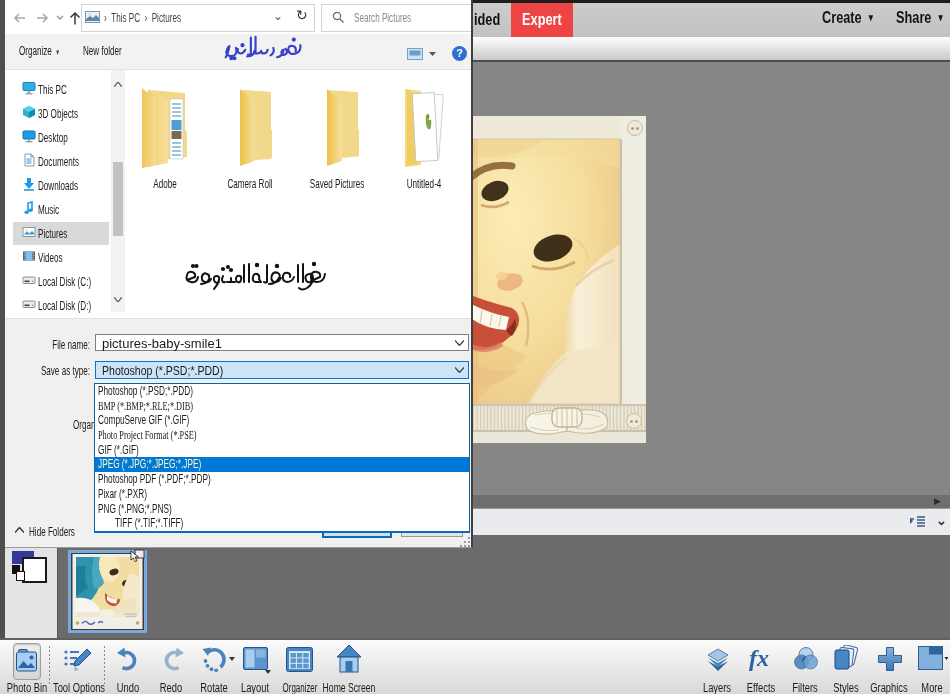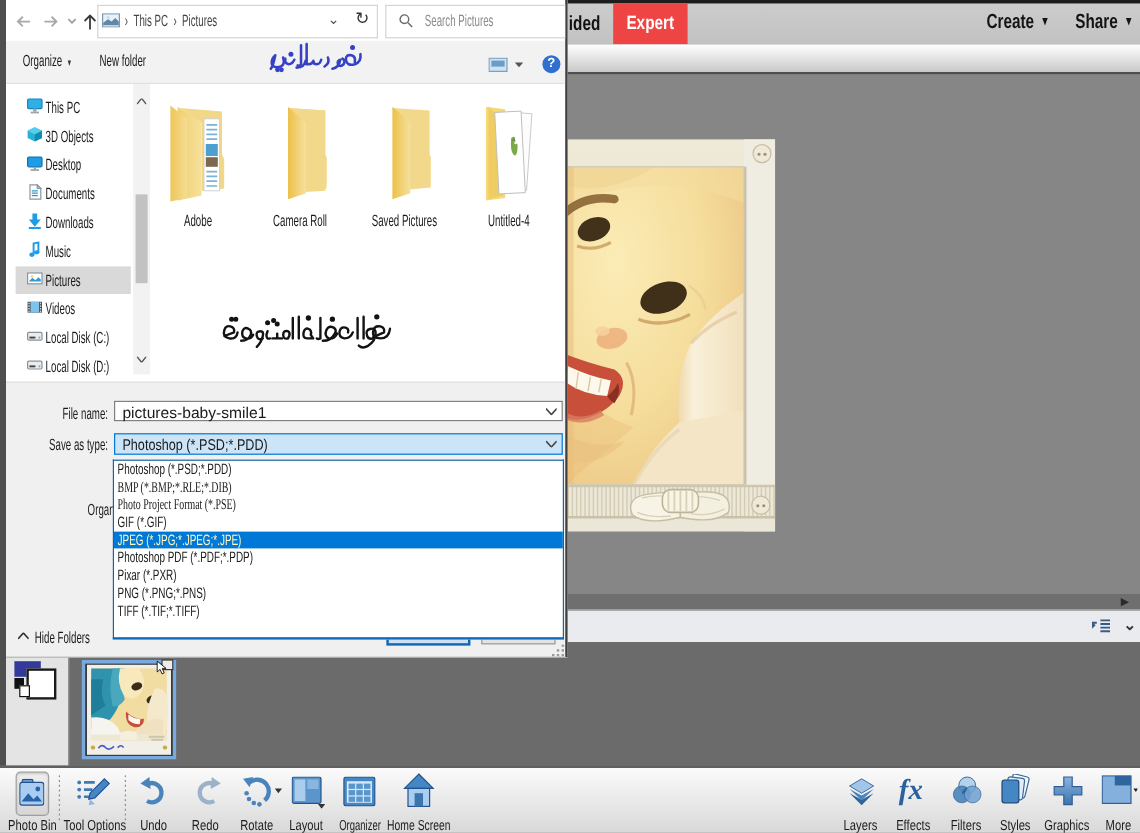--- a/index.html
+++ b/index.html
@@ -535,27 +535,28 @@
   <div class="abs" style="left:396px;top:523px;width:62px;height:14px;background:#e3e3e3;border:1px solid #9a9a9a;box-sizing:border-box;"></div>
 
   <svg class="abs" style="left:10px;top:527px;" width="9" height="6" viewBox="0 0 9 6">
       <path d="M0 5.5 L4.5 0.5 L9 5.5" fill="none" stroke="#333" stroke-width="1.4"></path>
     </svg>
   <div class="abs t12" style="left:24px;top:524px;">Hide Folders</div>
 
   <div class="abs" id="droplist" style="left:89px;top:383px;width:376px;height:150px;background:#fff;border:1px solid #1464a0;border-bottom:2px solid #0c6ab8;box-sizing:border-box;font-size:12px;color:#1a1a1a;">
     <div style="height:14.7px;line-height:14.7px;padding-left:3px;"><span class="sq">Photoshop (*.PSD;*.PDD)</span></div>
     <div style="height:14.7px;line-height:14.7px;padding-left:3px;font-family:Liberation Serif, serif;"><span class="sq">BMP (*.BMP;*.RLE;*.DIB)</span></div>
+    <div style="height:14.7px;line-height:14.7px;padding-left:3px;"><span class="sq">CompuServe GIF (*.GIF)</span></div>
     <div style="height:14.7px;line-height:14.7px;padding-left:3px;font-family:Liberation Serif, serif;"><span class="sq">Photo Project Format (*.PSE)</span></div>
     <div style="height:14.7px;line-height:14.7px;padding-left:3px;text-decoration:underline;"><span class="sq">GIF (*.GIF)</span></div>
     <div style="height:14.7px;line-height:14.7px;padding-left:3px;background:#0078d7;color:#fef9c3;"><span class="sq">JPEG (*.JPG;*.JPEG;*.JPE)</span></div>
     <div style="height:14.7px;line-height:14.7px;padding-left:3px;"><span class="sq">Photoshop PDF (*.PDF;*.PDP)</span></div>
     <div style="height:14.7px;line-height:14.7px;padding-left:3px;"><span class="sq">Pixar (*.PXR)</span></div>
     <div style="height:14.7px;line-height:14.7px;padding-left:3px;"><span class="sq">PNG (*.PNG;*.PNS)</span></div>
-    <div style="height:14.7px;line-height:14.7px;padding-left:3px;"><span class="sq">TIFF (*.TIF;*.TIFF)</span></div>
+    <div style="height:14.7px;line-height:14.7px;padding-left:3px;margin-left:17px;"><span class="sq">TIFF (*.TIF;*.TIFF)</span></div>
   </div>
 
   <svg class="abs" style="left:455px;top:537px;" width="11" height="11" viewBox="0 0 11 11">
     <g fill="#9a9a9a">
         <rect x="8" y="0" width="2" height="2"></rect>
         <rect x="8" y="4" width="2" height="2"></rect>
         <rect x="8" y="8" width="2" height="2"></rect>
         <rect x="4" y="4" width="2" height="2"></rect>
         <rect x="4" y="8" width="2" height="2"></rect>
         <rect x="0" y="8" width="2" height="2"></rect>

